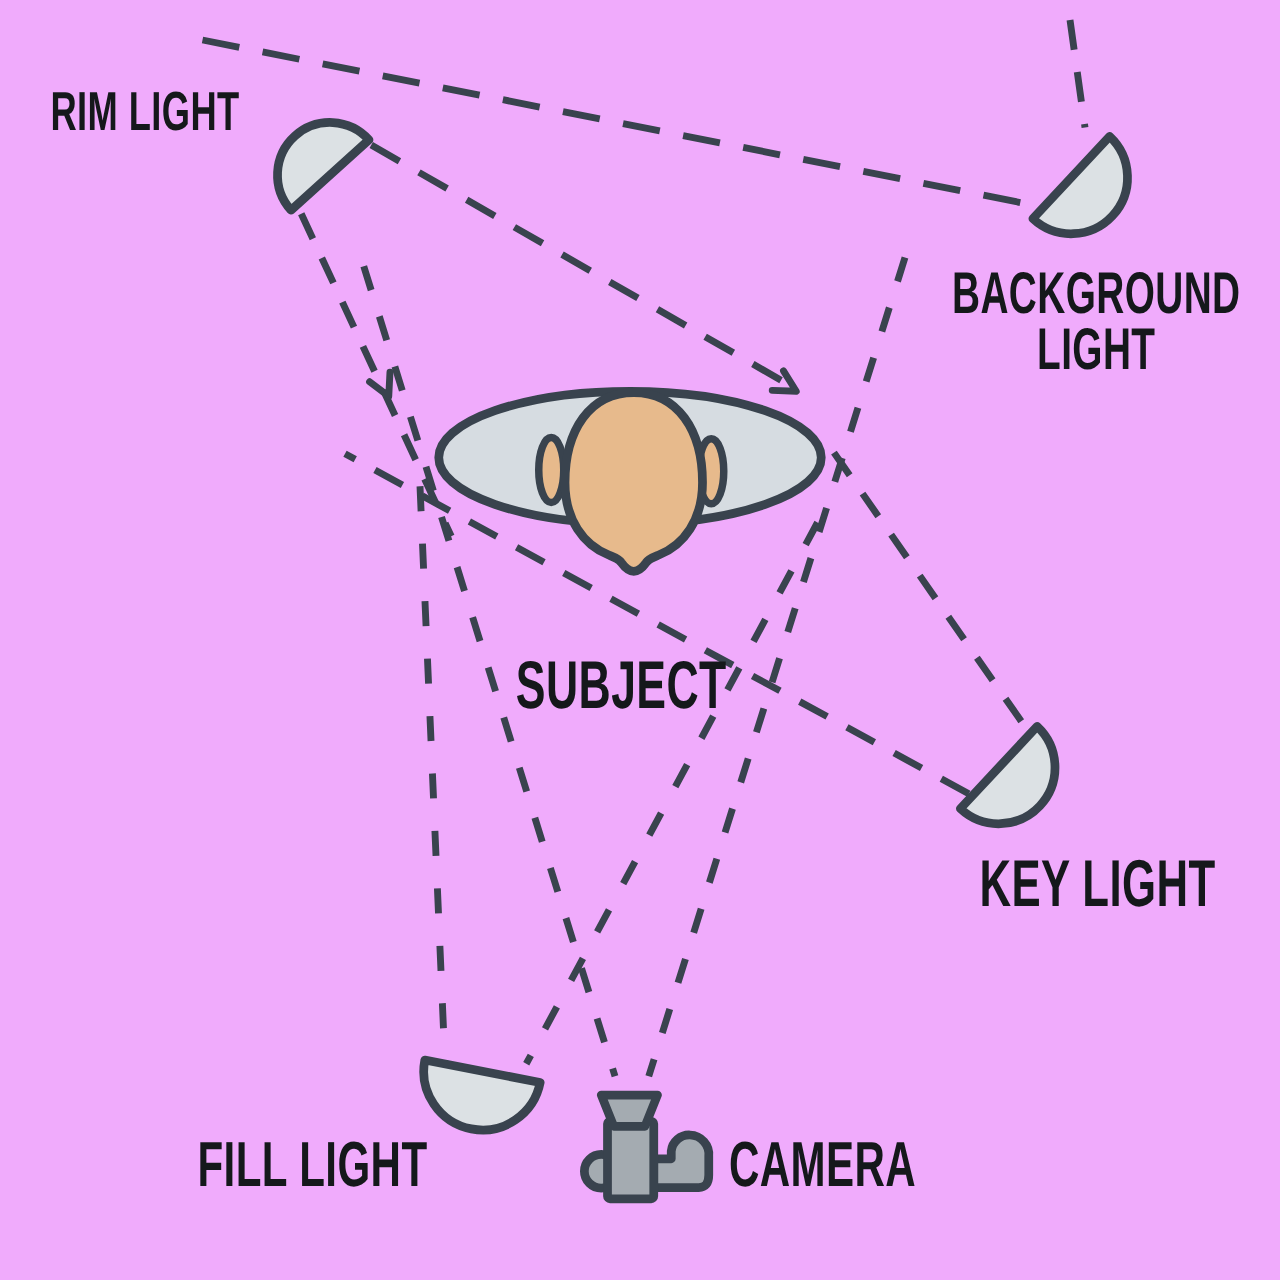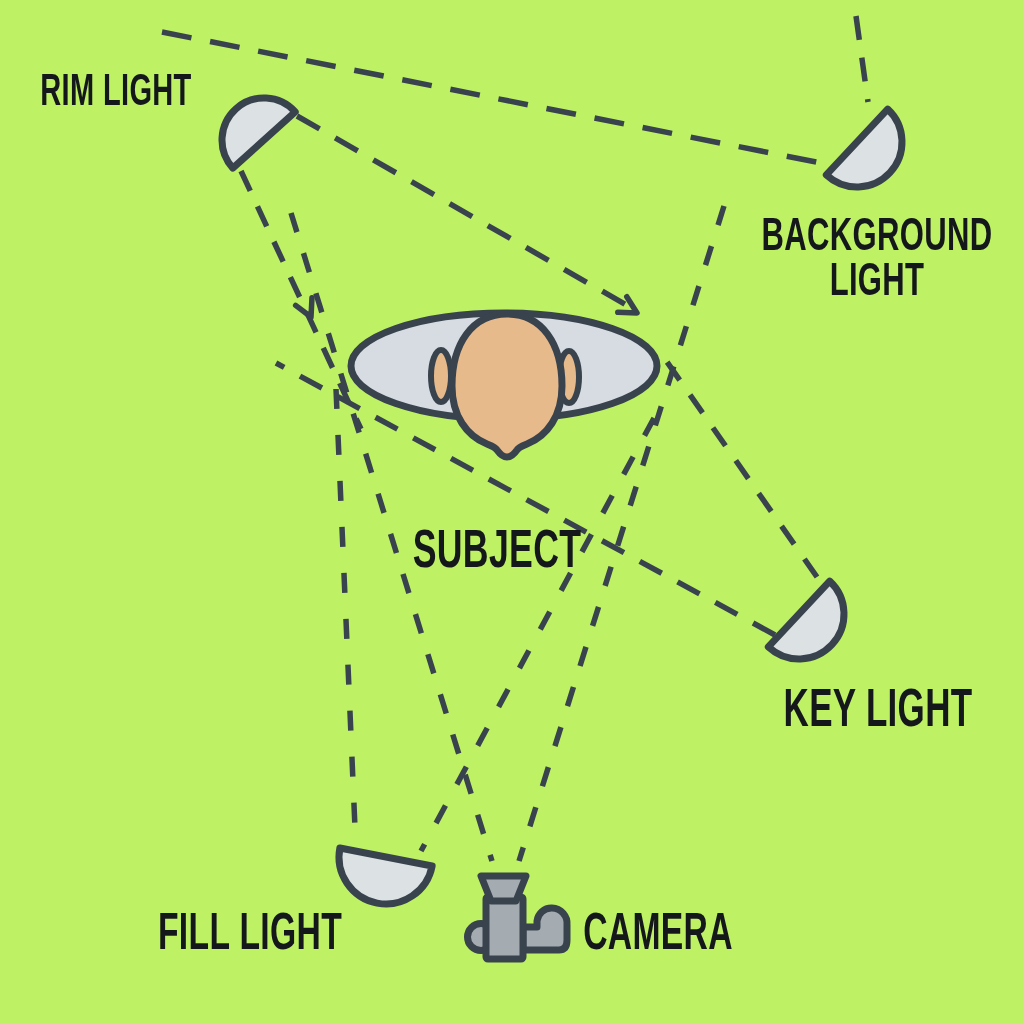--- a/index.html
+++ b/index.html
@@ -1,18 +1,18 @@
 <!DOCTYPE html>
 <html><head>
 <meta charset="utf-8">
 <style>
   html,body{margin:0;padding:0;background:#fdfdfd;}
   .stage{
     position:relative;width:1024px;height:1024px;overflow:hidden;
-    background:#bef264;font-family:"Liberation Sans",sans-serif;
+    background:#f0abfc;font-family:"Liberation Sans",sans-serif;
   }
   .stage svg{position:absolute;left:0;top:0;}
   .label{
     position:absolute;color:#15181b;font-weight:700;white-space:nowrap;
     transform:translate(-50%,-50%) scaleX(0.66);transform-origin:center;
     letter-spacing:0.5px;line-height:1;text-align:center;
     font-family:"Liberation Sans",sans-serif;
   }
   .label .ln{display:block;}
   .lbl-rim{left:116px;top:90px;font-size:44px;}

